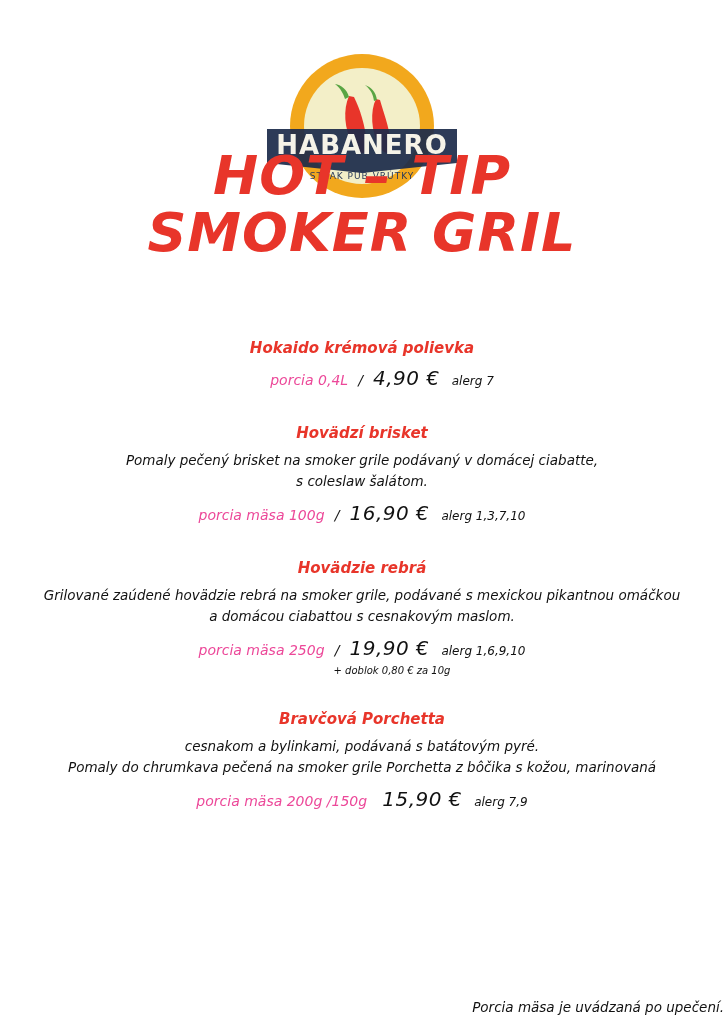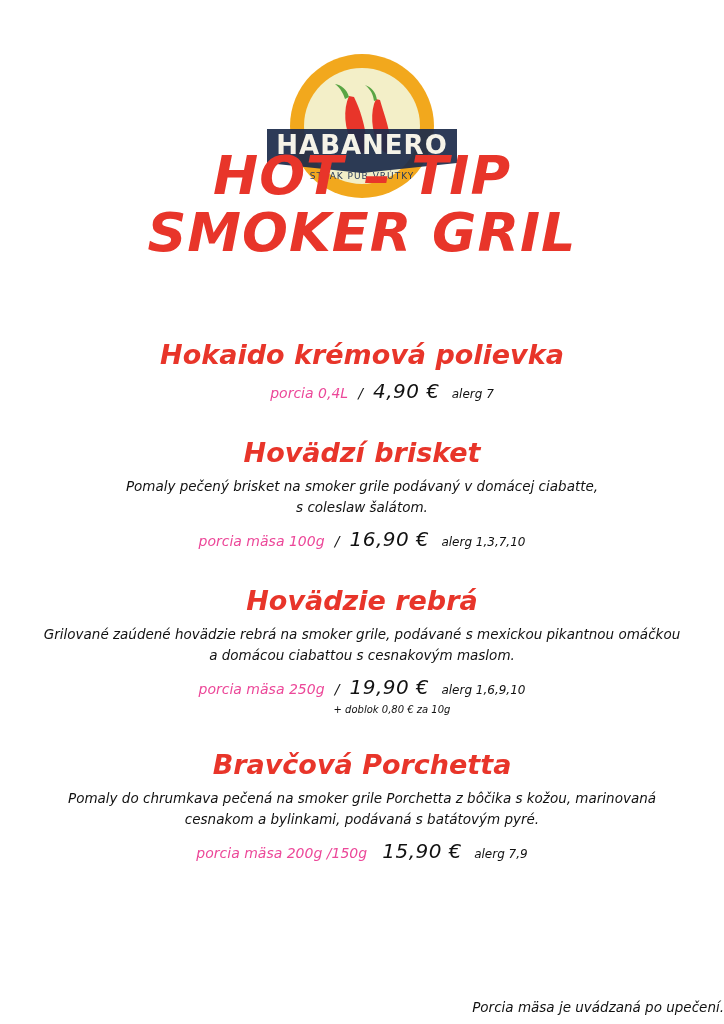--- a/index.html
+++ b/index.html
@@ -64,21 +64,21 @@
     margin-top: 78px;
   }
   .item {
     text-align: center;
     margin-bottom: 34px;
   }
   .item-title {
     font-family: "DejaVu Sans", sans-serif;
     font-style: italic;
     font-weight: bold;
-    font-size: 27px;
+    font-size: 15px;
     color: #e8352a;
     margin-bottom: 8px;
   }
   .item-desc {
     font-family: "DejaVu Sans", sans-serif;
     font-style: italic;
     font-size: 13.5px;
     color: #111111;
     line-height: 1.55;
     max-width: 640px;
@@ -203,22 +203,22 @@
         <span class="portion">porcia mäsa 250g</span>
         <span class="sep">/</span>
         <span class="price">19,90 €</span>
         <span class="allergens">alerg 1,6,9,10</span>
       </div>
       <div class="extra-row indent-2">+ doblok 0,80 € za 10g</div>
     </div>
 
     <div class="item">
       <div class="item-title">Bravčová Porchetta</div>
+      <div class="item-desc">cesnakom a bylinkami, podávaná s batátovým pyré.</div>
       <div class="item-desc">Pomaly do chrumkava pečená na smoker grile Porchetta z bôčika s kožou, marinovaná</div>
-      <div class="item-desc">cesnakom a bylinkami, podávaná s batátovým pyré.</div>
       <div class="price-row indent-2">
         <span class="portion">porcia mäsa 200g /150g</span>
         <span class="sep"></span>
         <span class="price">15,90 €</span>
         <span class="allergens">alerg 7,9</span>
       </div>
     </div>
 
   </div>
 

